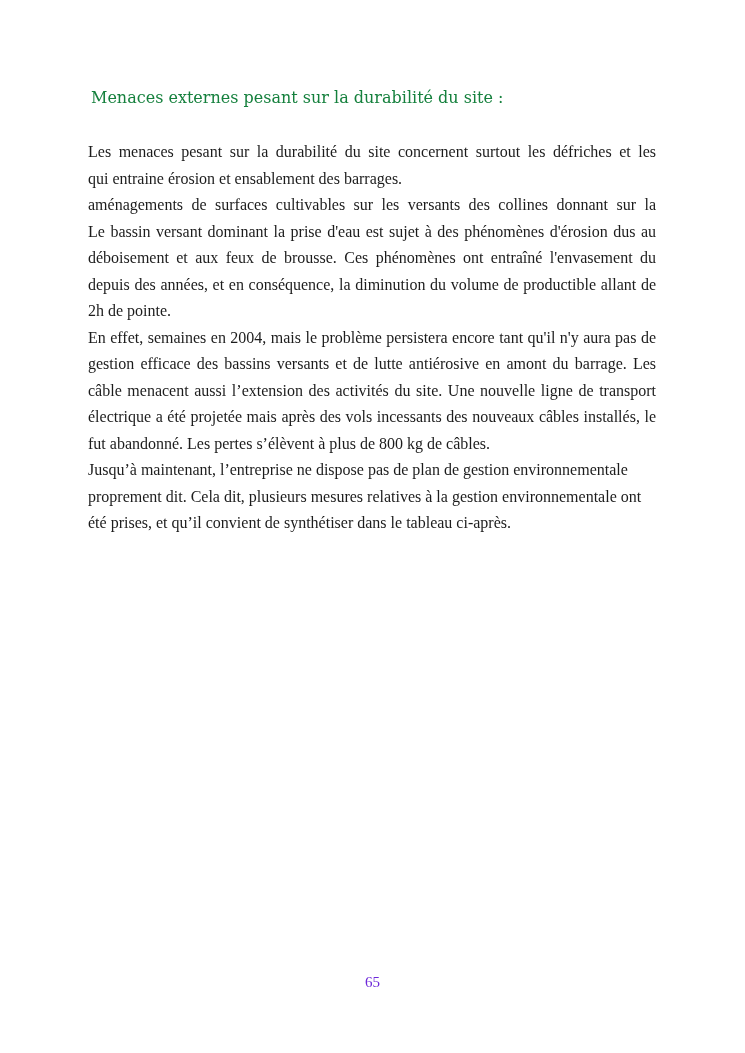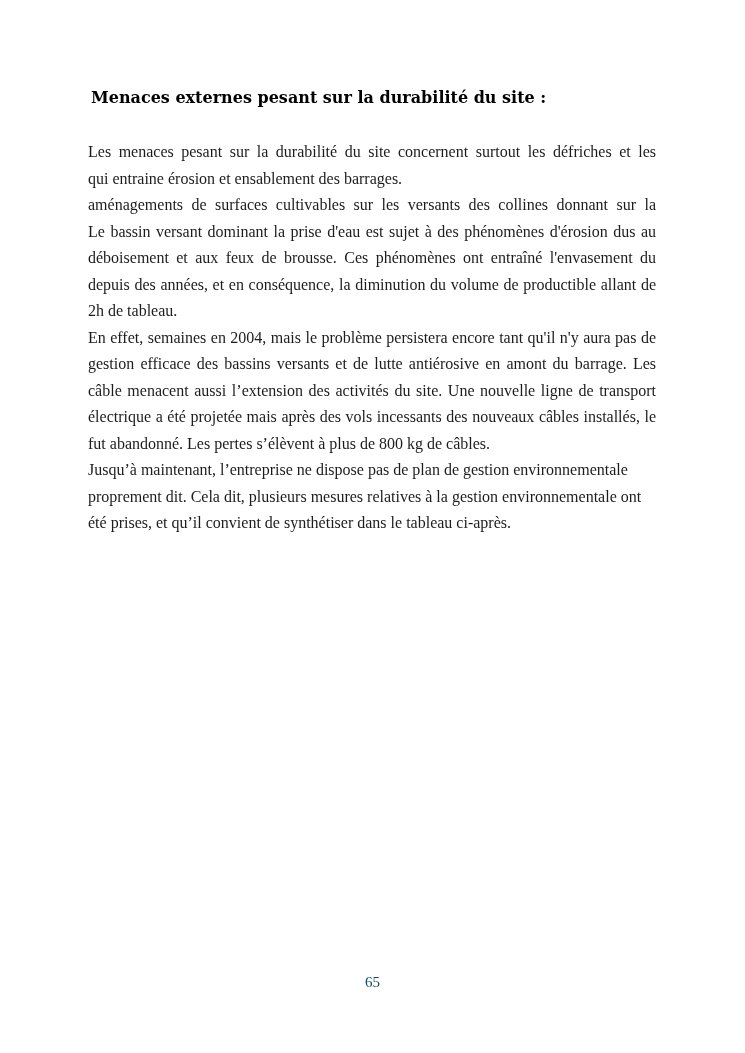--- a/index.html
+++ b/index.html
@@ -17,24 +17,24 @@
     color: #1c1c1c;
   }
   .content {
     position: absolute;
     left: 88px;
     top: 87px;
     width: 568px;
   }
   .heading {
     font-family: "DejaVu Serif", serif;
-    font-weight: bold;
+    font-weight: normal;
     font-size: 16px;
     line-height: 21px;
-    color: #000000;
+    color: #15803d;
     margin: 0;
     padding-left: 3px;
   }
   .heading.h-menaces {
     margin-bottom: 31px;
   }
   .heading.h-actions {
     margin-top: -5px;
     margin-bottom: 4px;
   }
@@ -69,42 +69,42 @@
     text-align: left;
   }
   .page-number {
     position: absolute;
     left: 0;
     top: 975px;
     width: 100%;
     text-align: center;
     font-size: 15px;
     line-height: 15px;
-    color: #0c4a6e;
+    color: #6d28d9;
   }
 </style>
 </head>
 <body>
 
 <div class="page">
   <div class="content">
 
     <h1 class="heading h-menaces">Menaces externes pesant sur la durabilité du site :</h1>
 
     <div class="para justified">
         <div class="line">Les menaces pesant sur la durabilité du site concernent surtout les défriches et les</div>
         <div class="line last">qui entraine érosion et ensablement des barrages.</div>
         <div class="line">aménagements de surfaces cultivables sur les versants des collines donnant sur la rivière, ce</div>
       </div>
 
     <div class="para justified">
         <div class="line">Le bassin versant dominant la prise d'eau est sujet à des phénomènes d'érosion dus au</div>
         <div class="line">déboisement et aux feux de brousse. Ces phénomènes ont entraîné l'envasement du collines</div>
         <div class="line">depuis des années, et en conséquence, la diminution du volume de productible allant de 4h à</div>
-        <div class="line last">2h de tableau.</div>
+        <div class="line last">2h de pointe.</div>
       </div>
 
     <div class="para justified">
         <div class="line">En effet, semaines en 2004, mais le problème persistera encore tant qu'il n'y aura pas de</div>
         <div class="line">gestion efficace des bassins versants et de lutte antiérosive en amont du barrage. Les vols de</div>
         <div class="line">câble menacent aussi l’extension des activités du site. Une nouvelle ligne de transport</div>
         <div class="line">électrique a été projetée mais après des vols incessants des nouveaux câbles installés, le projet</div>
         <div class="line last">fut abandonné. Les pertes s’élèvent à plus de 800 kg de câbles.</div>
       </div>
 

